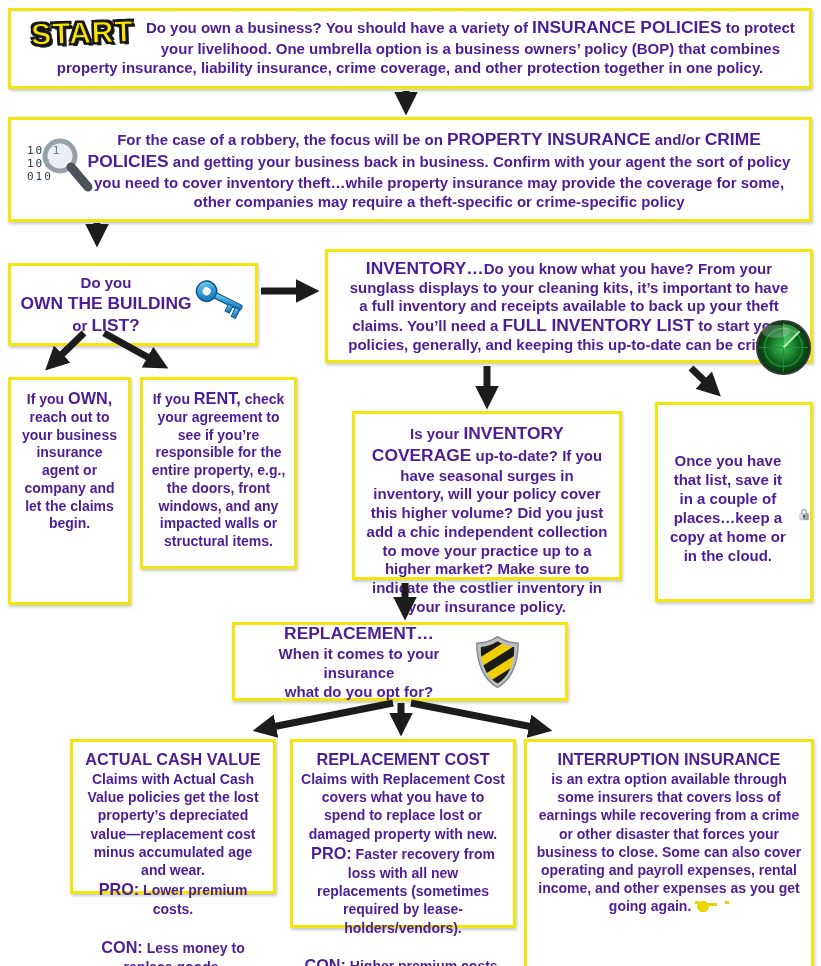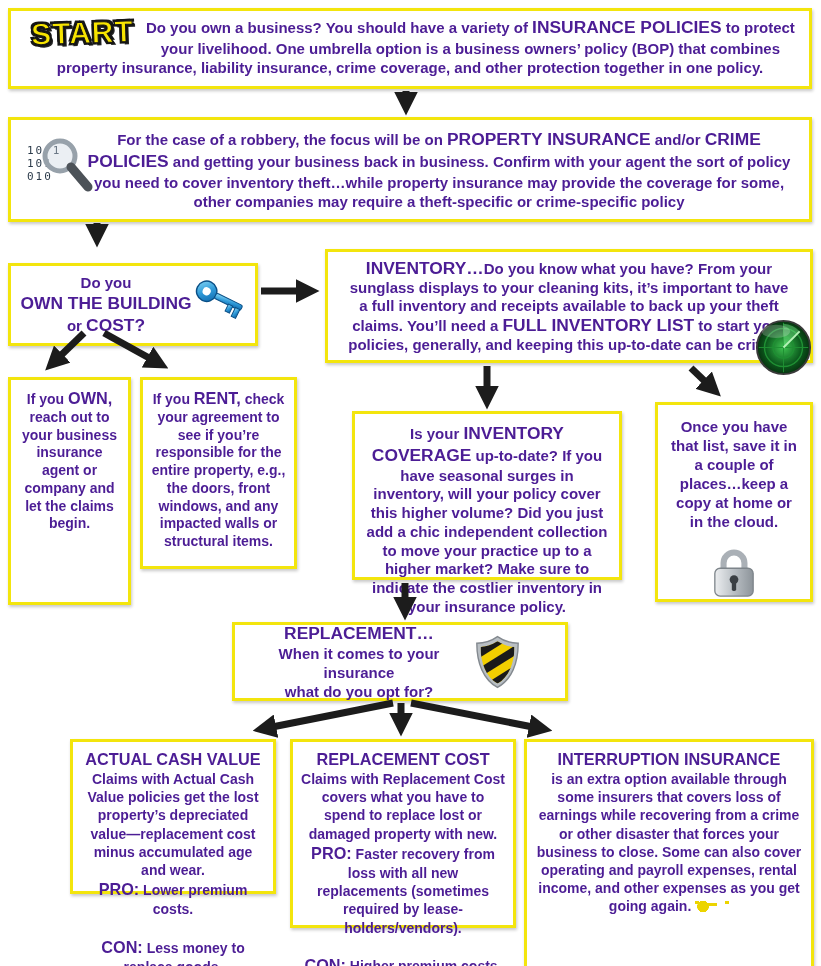--- a/index.html
+++ b/index.html
@@ -22,21 +22,21 @@
   .arrows { position:absolute; left:0; top:0; pointer-events:none; z-index:5; }
 
   
   #box-start        { left:8px;   top:8px;   width:804px; height:81px;  display:block; padding:5px 12px 4px 12px; }
   #box-robbery      { left:8px;   top:117px; width:804px; height:105px; }
   #box-ownrent      { left:8px;   top:247px; width:250px; height:83px;margin-top:16px;  }
   #box-inventory    { left:325px; top:249px; width:488px; height:114px; }
   #box-own          { left:8px;   top:377px; width:123px; height:228px; align-items:flex-start; padding-top:8px; }
   #box-rent         { left:140px; top:377px; width:157px; height:192px; align-items:flex-start; padding-top:8px; }
   #box-coverage     { left:352px; top:411px; width:270px; height:169px; align-items:flex-start; padding-top:9px; }
-  #box-once         { left:655px; top:402px; width:158px; height:200px; flex-direction:column; align-items:center; justify-content:flex-start; padding-top:12px; }
+  #box-once         { left:655px; top:402px; width:158px; height:200px; flex-direction:row; align-items:center; justify-content:flex-start; padding-top:12px; }
   #box-replacement  { left:232px; top:622px; width:336px; height:79px;  }
   #box-acv          { left:70px;  top:739px; width:206px; height:155px; align-items:flex-start; padding-top:7px; }
   #box-rc           { left:290px; top:739px; width:226px; height:189px; align-items:flex-start; padding-top:7px; }
   #box-interruption { left:524px; top:739px; width:290px; height:282px; align-items:flex-start; padding-top:7px; }
 
   
   #box-start .txt { line-height:1.3; }
   #box-robbery .txt { padding:4px 10px 4px 68px; }
   #box-ownrent .txt { padding-right:58px; padding-left:4px; }
   #box-inventory .txt { padding:2px 18px; line-height:1.2; }
@@ -120,21 +120,21 @@
       </div>
       <svg class="mag-svg" viewBox="0 0 66 66">
         <circle cx="27" cy="22" r="15" fill="rgba(205,215,224,0.40)" stroke="#97a1aa" stroke-width="5"></circle>
         <line x1="38" y1="33" x2="55" y2="53" stroke="#4c5258" stroke-width="9" stroke-linecap="round"></line>
       </svg>
     </div>
     <p class="txt"><span>For the case of a robbery, the focus will be on </span><span class="em">PROPERTY INSURANCE</span><span> and/or </span><span class="em">CRIME POLICIES</span><span> and getting your business back in business. Confirm with your agent the sort of policy you need to cover inventory theft…while property insurance may provide the coverage for some, other companies may require a theft-specific or crime-specific policy</span></p>
   </div>
 
   <div class="box" id="box-ownrent">
-    <p class="txt"><span>Do you</span><br><span class="em">OWN THE BUILDING</span><br><span>or </span><span class="em">COST?</span></p>
+    <p class="txt"><span>Do you</span><br><span class="em">OWN THE BUILDING</span><br><span>or </span><span class="em">LIST?</span></p>
     <svg class="key-svg" viewBox="0 0 64 48">
       <defs>
         <linearGradient id="kg" x1="0" y1="0" x2="1" y2="1">
           <stop offset="0" stop-color="#8edcf8"></stop>
           <stop offset="0.5" stop-color="#2f9ad8"></stop>
           <stop offset="1" stop-color="#0c63a8"></stop>
         </linearGradient>
       </defs>
       <g transform="rotate(26 18 14)">
         <circle cx="15" cy="12" r="10.5" fill="url(#kg)" stroke="#0a4f86" stroke-width="1.5"></circle>

